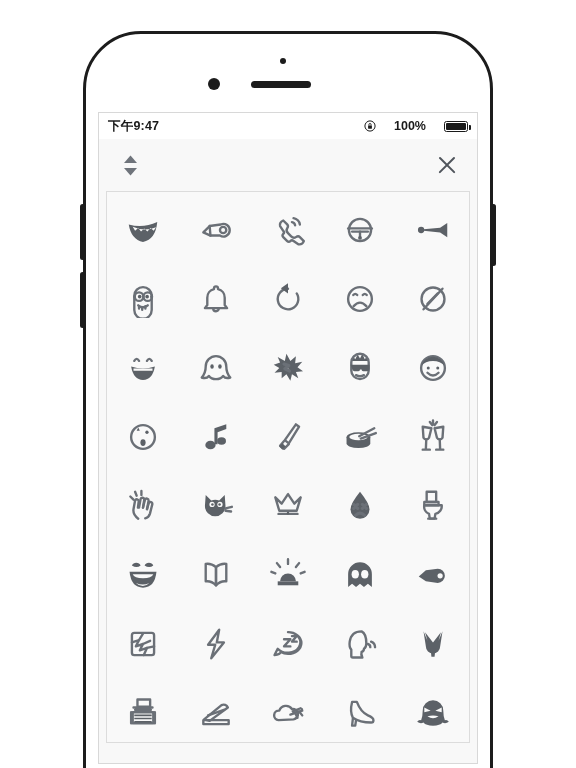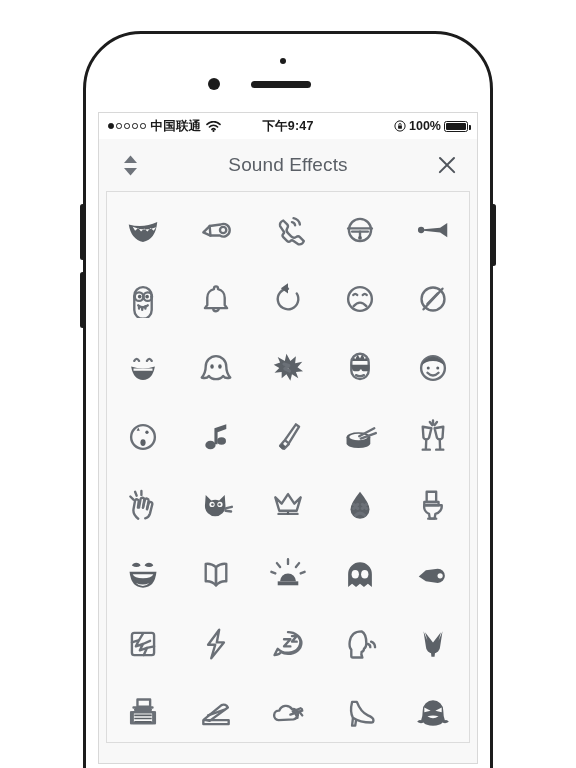--- a/index.html
+++ b/index.html
@@ -112,21 +112,21 @@
     flex: 0 0 auto;
     font-size: 12.5px;
     font-weight: bold;
     letter-spacing: .2px;
     white-space: nowrap;
   }
   #status-right {
     display: flex;
     align-items: center;
     justify-content: flex-end;
-    gap: 3px;
+    gap: 18px;
     flex: 1 1 0;
   }
   #battery-pct { font-size: 12.5px; font-weight: bold; }
   #battery {
     width: 24px; height: 11px;
     border: 1.2px solid #1a1a1a;
     border-radius: 2.5px;
     position: relative;
     box-sizing: border-box;
     padding: 1px;
@@ -230,36 +230,20 @@
   <div class="side-btn" id="vol-down"></div>
   <div class="side-btn" id="power"></div>
 
   <div id="sensor-dot"></div>
   <div id="camera-dot"></div>
   <div id="earpiece"></div>
 
   <div id="screen">
 
     <div id="status-bar">
-      <div id="status-left">
-        <div id="signal-dots">
-          <span class="sig-dot filled"></span>
-          <span class="sig-dot"></span>
-          <span class="sig-dot"></span>
-          <span class="sig-dot"></span>
-          <span class="sig-dot"></span>
-        </div>
-        <span id="carrier-name">中国联通</span>
-        <svg id="wifi-icon" width="15" height="11" viewBox="0 0 15 11">
-          <path d="M1 3.4 A9 9 0 0 1 14 3.4" fill="none" stroke="#1a1a1a" stroke-width="1.6" stroke-linecap="round"></path>
-          <path d="M3.4 6 A5.6 5.6 0 0 1 11.6 6" fill="none" stroke="#1a1a1a" stroke-width="1.6" stroke-linecap="round"></path>
-          <path d="M5.9 8.4 A2.3 2.3 0 0 1 9.1 8.4" fill="none" stroke="#1a1a1a" stroke-width="1.6" stroke-linecap="round"></path>
-          <circle cx="7.5" cy="9.9" r="1.05" fill="#1a1a1a"></circle>
-        </svg>
-      </div>
 
       <div id="status-center">下午9:47</div>
 
       <div id="status-right">
         <svg width="12" height="12" viewBox="0 0 12 12">
           <circle cx="6" cy="6" r="5.1" fill="none" stroke="#1a1a1a" stroke-width="1"></circle>
           <rect x="4.1" y="5.6" width="3.8" height="3.1" rx="0.5" fill="#1a1a1a"></rect>
           <path d="M4.9 5.6 V4.6 a1.1 1.1 0 0 1 2.2 0 V5.6" fill="none" stroke="#1a1a1a" stroke-width="0.9"></path>
         </svg>
         <span id="battery-pct">100%</span>
@@ -271,21 +255,20 @@
 
     <div id="header">
       <div id="collapse-handle">
         <svg width="15" height="9" viewBox="0 0 15 9">
           <path d="M7.5 0.6 L14 8 L1 8 Z" fill="#6f747b"></path>
         </svg>
         <svg width="15" height="9" viewBox="0 0 15 9">
           <path d="M7.5 8.4 L14 1 L1 1 Z" fill="#6f747b"></path>
         </svg>
       </div>
-      <div id="header-title">Sound Effects</div>
       <div id="close-button"></div>
     </div>
 
     <div id="grid-panel">
       <div id="icon-grid">
 
         <div class="grid-cell">
           <svg viewBox="0 0 48 48">
             <path class="fl" d="M6 17 q18 5 36 -3 q-2 22 -18 25 Q9 36 6 17Z"></path>
             <path class="fl-w" d="M11 20 l3 5 l4 -3.5 l3.5 4.5 l4 -4 l4 4 l4-4.5 l4 3.5 l3-4.5 q-15 6 -29.5 -0.5Z"></path>

